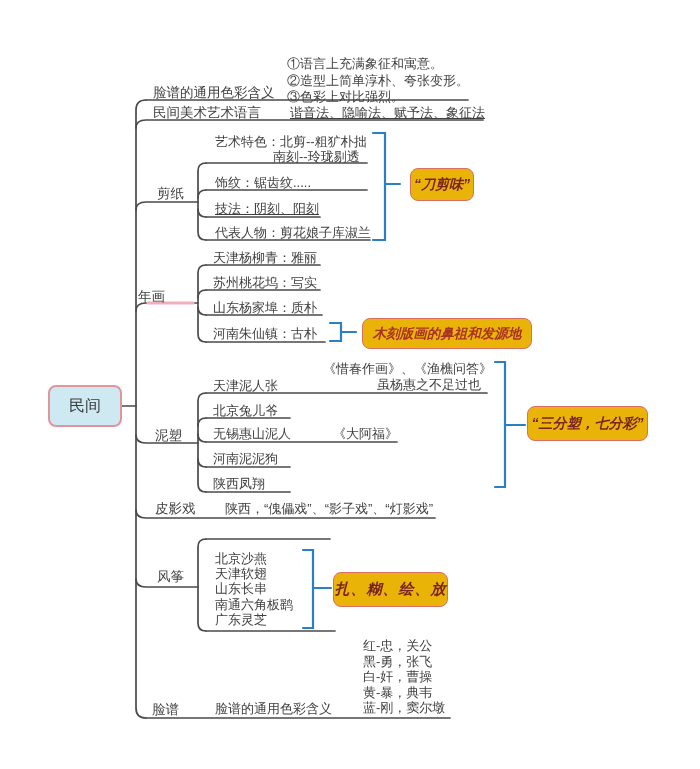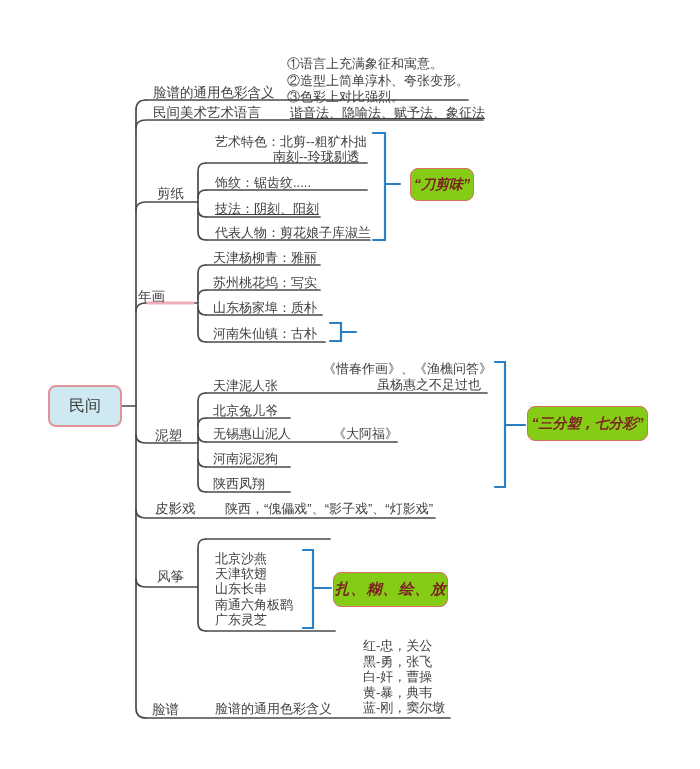--- a/index.html
+++ b/index.html
@@ -12,21 +12,21 @@
   .lbl{font-size:13.5px;}
   .stack{position:absolute;}
   .stack .ln{font-size:13px;line-height:15.6px;white-space:nowrap;color:#3f3f3f;}
   .rootbox{
     position:absolute;left:48px;top:385px;width:74px;height:42px;
     background:#cfe9f3;border:2px solid #e2949a;border-radius:8px;
     display:flex;align-items:center;justify-content:center;
     font-size:16px;color:#3a3a3a;box-sizing:border-box;
   }
   .callout{
-    position:absolute;background:#84cc16;border:1.5px solid #d96f63;border-radius:8px;
+    position:absolute;background:#eab308;border:1.5px solid #d96f63;border-radius:8px;
     display:flex;align-items:center;justify-content:center;box-sizing:border-box;
     font-style:italic;font-weight:bold;color:#7b241e;
   }
   .callout.bright{color:#a93226;}
 </style>
 </head>
 <body>
 
 <div id="canvas">
 
@@ -113,20 +113,21 @@
   <div class="txt" style="left:215px;top:175px;">饰纹：锯齿纹.....</div>
   <div class="txt" style="left:215px;top:201px;text-decoration:underline;">技法：阴刻、阳刻</div>
   <div class="txt" style="left:215px;top:225px;">代表人物：剪花娘子库淑兰</div>
   <div class="callout" style="left:410px;top:168px;width:64px;height:33px;font-size:14px;">“刀剪味”</div>
 
   <div class="txt lbl" style="left:138px;top:289px;">年画</div>
   <div class="txt" style="left:213px;top:250px;">天津杨柳青：雅丽</div>
   <div class="txt" style="left:213px;top:275px;">苏州桃花坞：写实</div>
   <div class="txt" style="left:213px;top:300px;">山东杨家埠：质朴</div>
   <div class="txt" style="left:213px;top:326px;">河南朱仙镇：古朴</div>
+  <div class="callout bright" style="left:362px;top:318px;width:170px;height:31px;font-size:13.5px;">木刻版画的鼻祖和发源地</div>
 
   <div class="txt lbl" style="left:155px;top:428px;">泥塑</div>
   <div class="txt" style="left:323px;top:361px;">《惜春作画》、《渔樵问答》</div>
   <div class="txt" style="left:213px;top:378px;">天津泥人张</div>
   <div class="txt" style="left:377px;top:377px;">虽杨惠之不足过也</div>
   <div class="txt" style="left:213px;top:403px;">北京兔儿爷</div>
   <div class="txt" style="left:213px;top:426px;">无锡惠山泥人</div>
   <div class="txt" style="left:333px;top:426px;">《大阿福》</div>
   <div class="txt" style="left:213px;top:451px;">河南泥泥狗</div>
   <div class="txt" style="left:213px;top:476px;">陕西凤翔</div>

